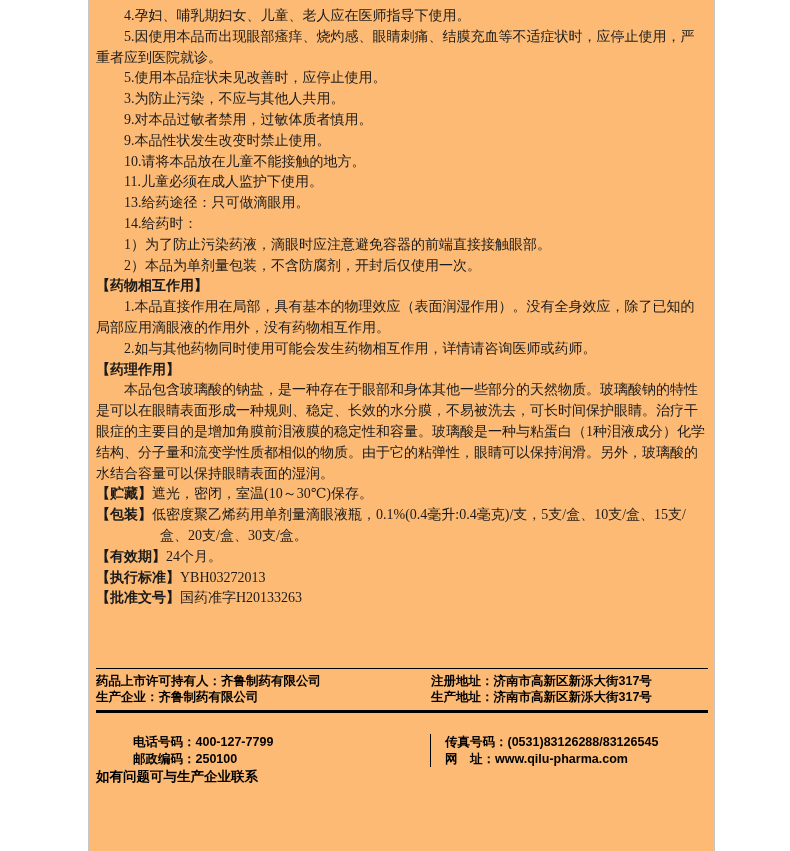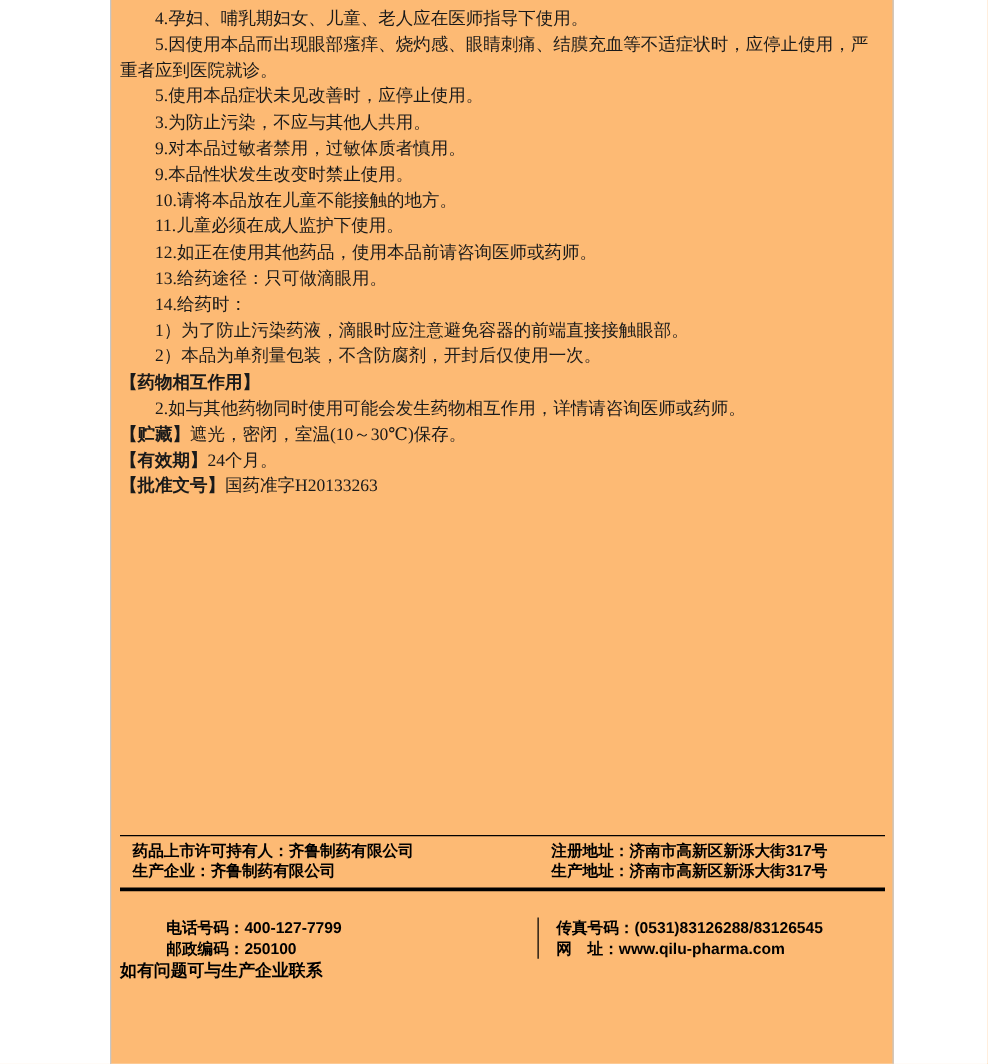--- a/index.html
+++ b/index.html
@@ -37,21 +37,21 @@
     font-family: "Liberation Sans", "DejaVu Sans", sans-serif;
     font-weight: bold;
     font-size: 12.5px;
     color: #000;
   }
   .contact-top {
     border-top: 1.5px solid #000;
     border-bottom: 3px solid #000;
     padding: 4px 0 5px 0;
   }
-  .c-row { display: flex; line-height: 16px; margin-left: 10px; }
+  .c-row { display: flex; line-height: 16px; }
   .c-left { width: 335px; }
   .c-right { flex: 1; }
   .contact-bottom { display: flex; margin-top: 21px; }
   .cb-left { width: 335px; padding-left: 37px; border-right: 1px solid #000; }
   .cb-right { flex: 1; padding-left: 14px; }
   .cb-row { line-height: 16.5px; }
   .footer-note {
     position: absolute;
     left: 7px; top: 768px;
     width: 612px;
@@ -69,32 +69,36 @@
   <div class="content">
 
     <p class="li">4.孕妇、哺乳期妇女、儿童、老人应在医师指导下使用。</p>
     <p class="li">5.因使用本品而出现眼部瘙痒、烧灼感、眼睛刺痛、结膜充血等不适症状时，应停止使用，严重者应到医院就诊。</p>
     <p class="li">5.使用本品症状未见改善时，应停止使用。</p>
     <p class="li">3.为防止污染，不应与其他人共用。</p>
     <p class="li">9.对本品过敏者禁用，过敏体质者慎用。</p>
     <p class="li">9.本品性状发生改变时禁止使用。</p>
     <p class="li">10.请将本品放在儿童不能接触的地方。</p>
     <p class="li">11.儿童必须在成人监护下使用。</p>
-    <p class="li">12.如正在使用其他药品，使用本品前请咨询医师或药师。</p>
     <p class="li">13.给药途径：只可做滴眼用。</p>
     <p class="li">14.给药时：</p>
     <p class="li">1）为了防止污染药液，滴眼时应注意避免容器的前端直接接触眼部。</p>
     <p class="li">2）本品为单剂量包装，不含防腐剂，开封后仅使用一次。</p>
 
     <p class="heading">【药物相互作用】</p>
+    <p class="para">1.本品直接作用在局部，具有基本的物理效应（表面润湿作用）。没有全身效应，除了已知的局部应用滴眼液的作用外，没有药物相互作用。</p>
     <p class="para">2.如与其他药物同时使用可能会发生药物相互作用，详情请咨询医师或药师。</p>
 
+    <p class="heading">【药理作用】</p>
+    <p class="para">本品包含玻璃酸的钠盐，是一种存在于眼部和身体其他一些部分的天然物质。玻璃酸钠的特性是可以在眼睛表面形成一种规则、稳定、长效的水分膜，不易被洗去，可长时间保护眼睛。治疗干眼症的主要目的是增加角膜前泪液膜的稳定性和容量。玻璃酸是一种与粘蛋白（1种泪液成分）化学结构、分子量和流变学性质都相似的物质。由于它的粘弹性，眼睛可以保持润滑。另外，玻璃酸的水结合容量可以保持眼睛表面的湿润。</p>
 
     <p class="field"><span class="fl">【贮藏】</span><span>遮光，密闭，室温(10～30℃)保存。</span></p>
+    <p class="field field-packaging"><span class="fl">【包装】</span><span>低密度聚乙烯药用单剂量滴眼液瓶，0.1%(0.4毫升:0.4毫克)/支，5支/盒、10支/盒、15支/盒、20支/盒、30支/盒。</span></p>
     <p class="field"><span class="fl">【有效期】</span><span>24个月。</span></p>
+    <p class="field"><span class="fl">【执行标准】</span><span>YBH03272013</span></p>
     <p class="field"><span class="fl">【批准文号】</span><span>国药准字H20133263</span></p>
   </div>
 
   <div class="contact-wrap">
     <div class="contact-top">
       <div class="c-row">
         <div class="c-left">
           <span>药品上市许可持有人：</span><span>齐鲁制药有限公司</span>
         </div>
         <div class="c-right">

